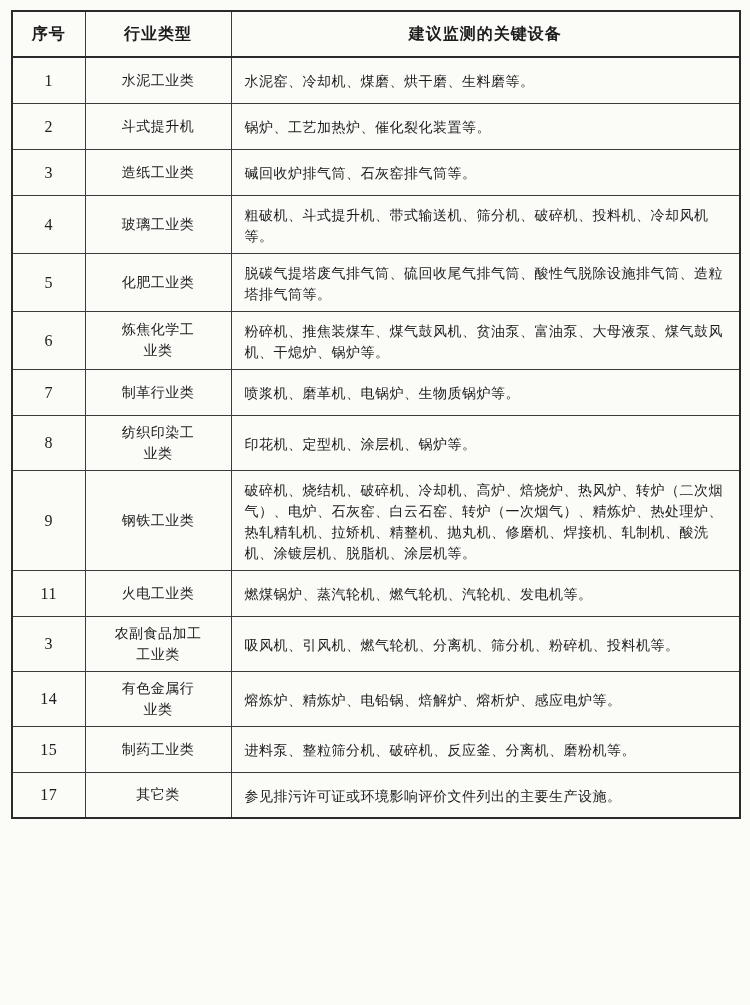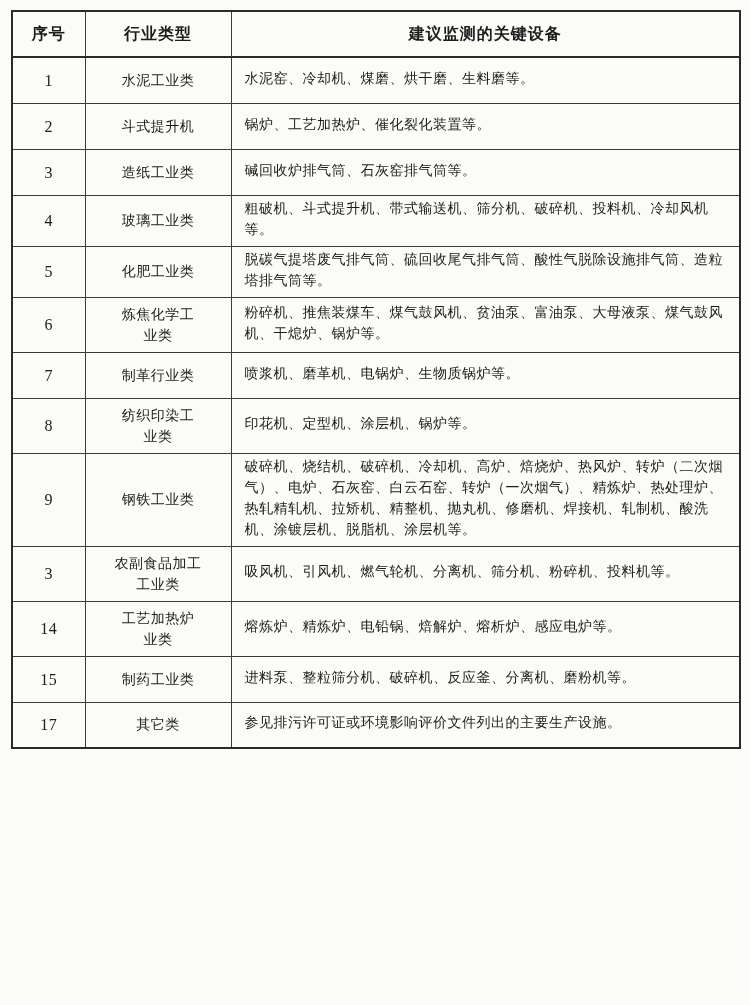--- a/index.html
+++ b/index.html
@@ -51,21 +51,21 @@
   td.cell-no {
     text-align: center;
     font-size: 16px;
   }
   td.cell-industry {
     text-align: center;
     white-space: pre-line;
   }
   td.cell-equipment {
     text-align: left;
-    padding: 2px 10px 6px 13px;
+    padding: 9px 10px 6px 13px;
   }
 </style>
 </head>
 <body>
 
 <div class="sheet">
   <table class="doc-table">
     <colgroup>
       <col class="c-no">
       <col class="c-industry">
@@ -120,28 +120,33 @@
           <td class="cell-industry">纺织印染工
 业类</td>
           <td class="cell-equipment">印花机、定型机、涂层机、锅炉等。</td>
         </tr>
         <tr>
           <td class="cell-no">9</td>
           <td class="cell-industry">钢铁工业类</td>
           <td class="cell-equipment">破碎机、烧结机、破碎机、冷却机、高炉、焙烧炉、热风炉、转炉（二次烟气）、电炉、石灰窑、白云石窑、转炉（一次烟气）、精炼炉、热处理炉、热轧精轧机、拉矫机、精整机、抛丸机、修磨机、焊接机、轧制机、酸洗机、涂镀层机、脱脂机、涂层机等。</td>
         </tr>
         <tr>
+          <td class="cell-no">11</td>
+          <td class="cell-industry">火电工业类</td>
+          <td class="cell-equipment">燃煤锅炉、蒸汽轮机、燃气轮机、汽轮机、发电机等。</td>
+        </tr>
+        <tr>
           <td class="cell-no">3</td>
           <td class="cell-industry">农副食品加工
 工业类</td>
           <td class="cell-equipment">吸风机、引风机、燃气轮机、分离机、筛分机、粉碎机、投料机等。</td>
         </tr>
         <tr>
           <td class="cell-no">14</td>
-          <td class="cell-industry">工艺加热炉
+          <td class="cell-industry">有色金属行
 业类</td>
           <td class="cell-equipment">熔炼炉、精炼炉、电铅锅、焙解炉、熔析炉、感应电炉等。</td>
         </tr>
         <tr>
           <td class="cell-no">15</td>
           <td class="cell-industry">制药工业类</td>
           <td class="cell-equipment">进料泵、整粒筛分机、破碎机、反应釜、分离机、磨粉机等。</td>
         </tr>
         <tr>
           <td class="cell-no">17</td>

